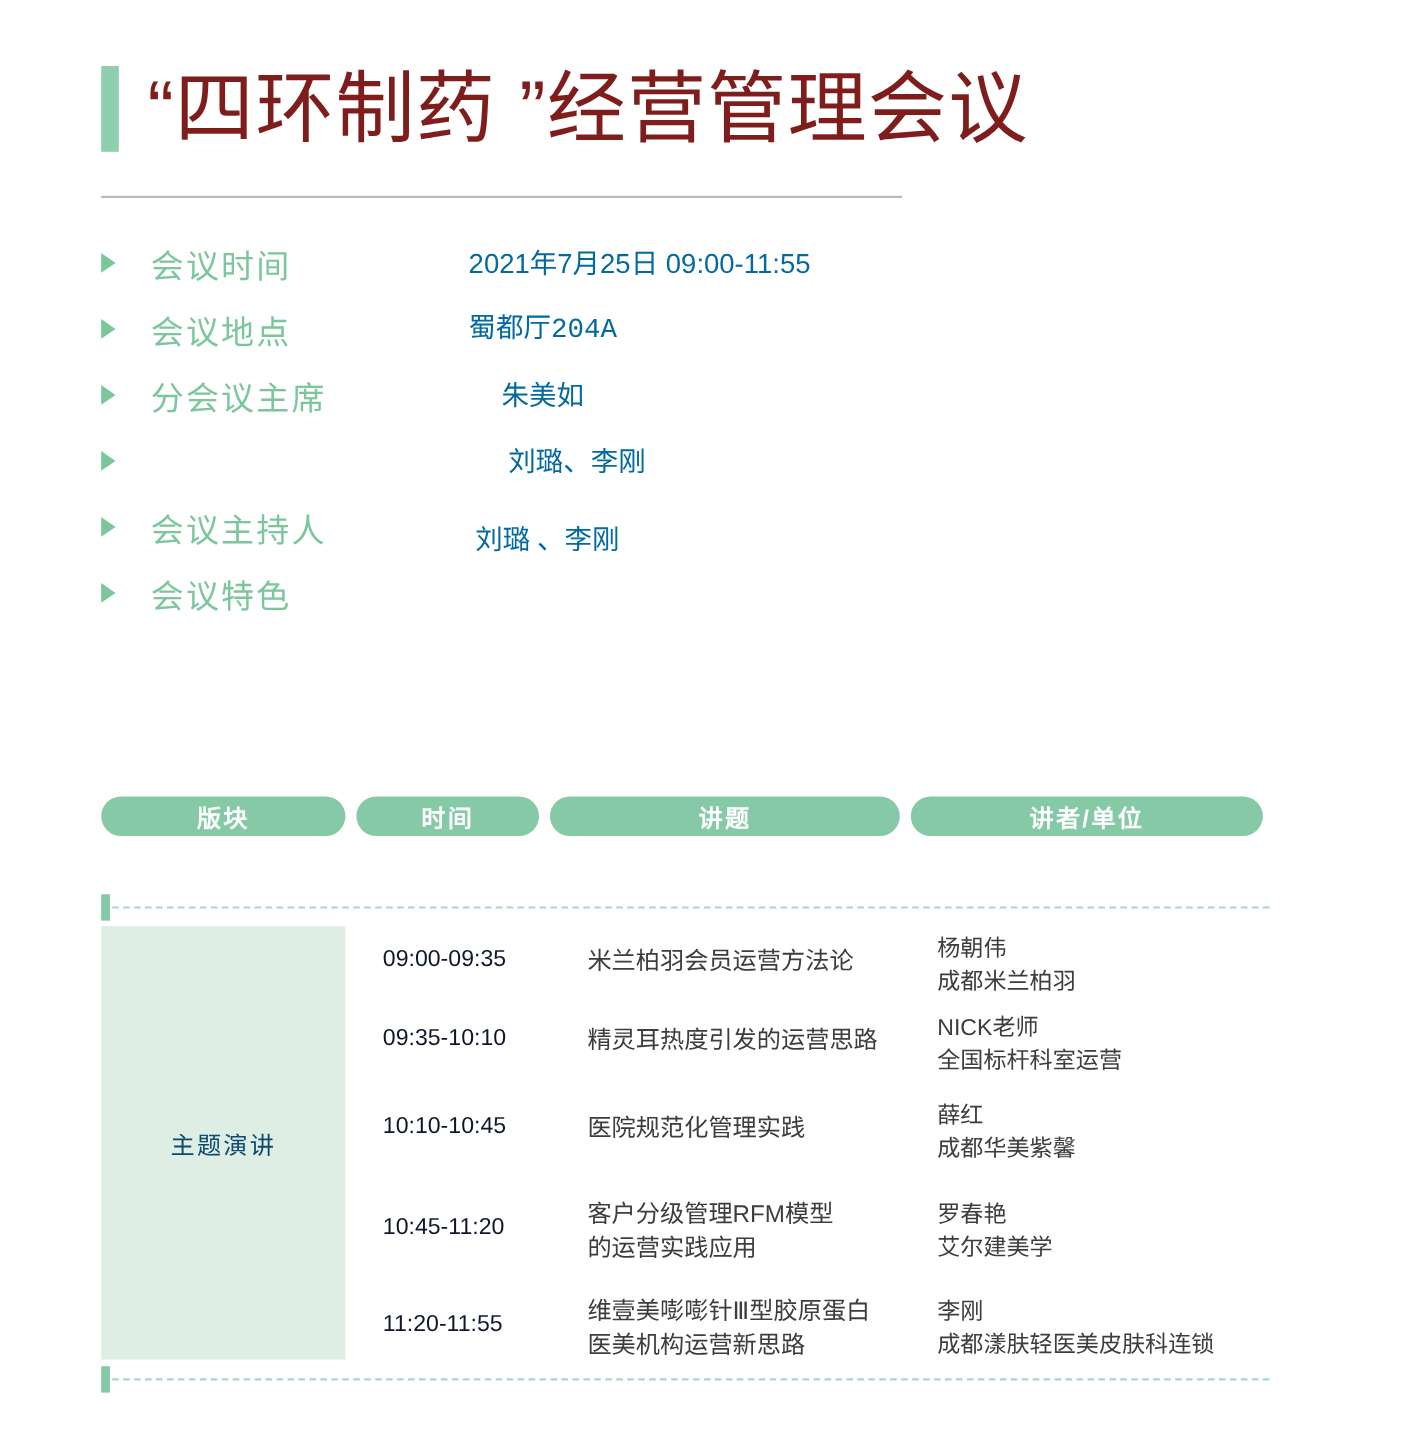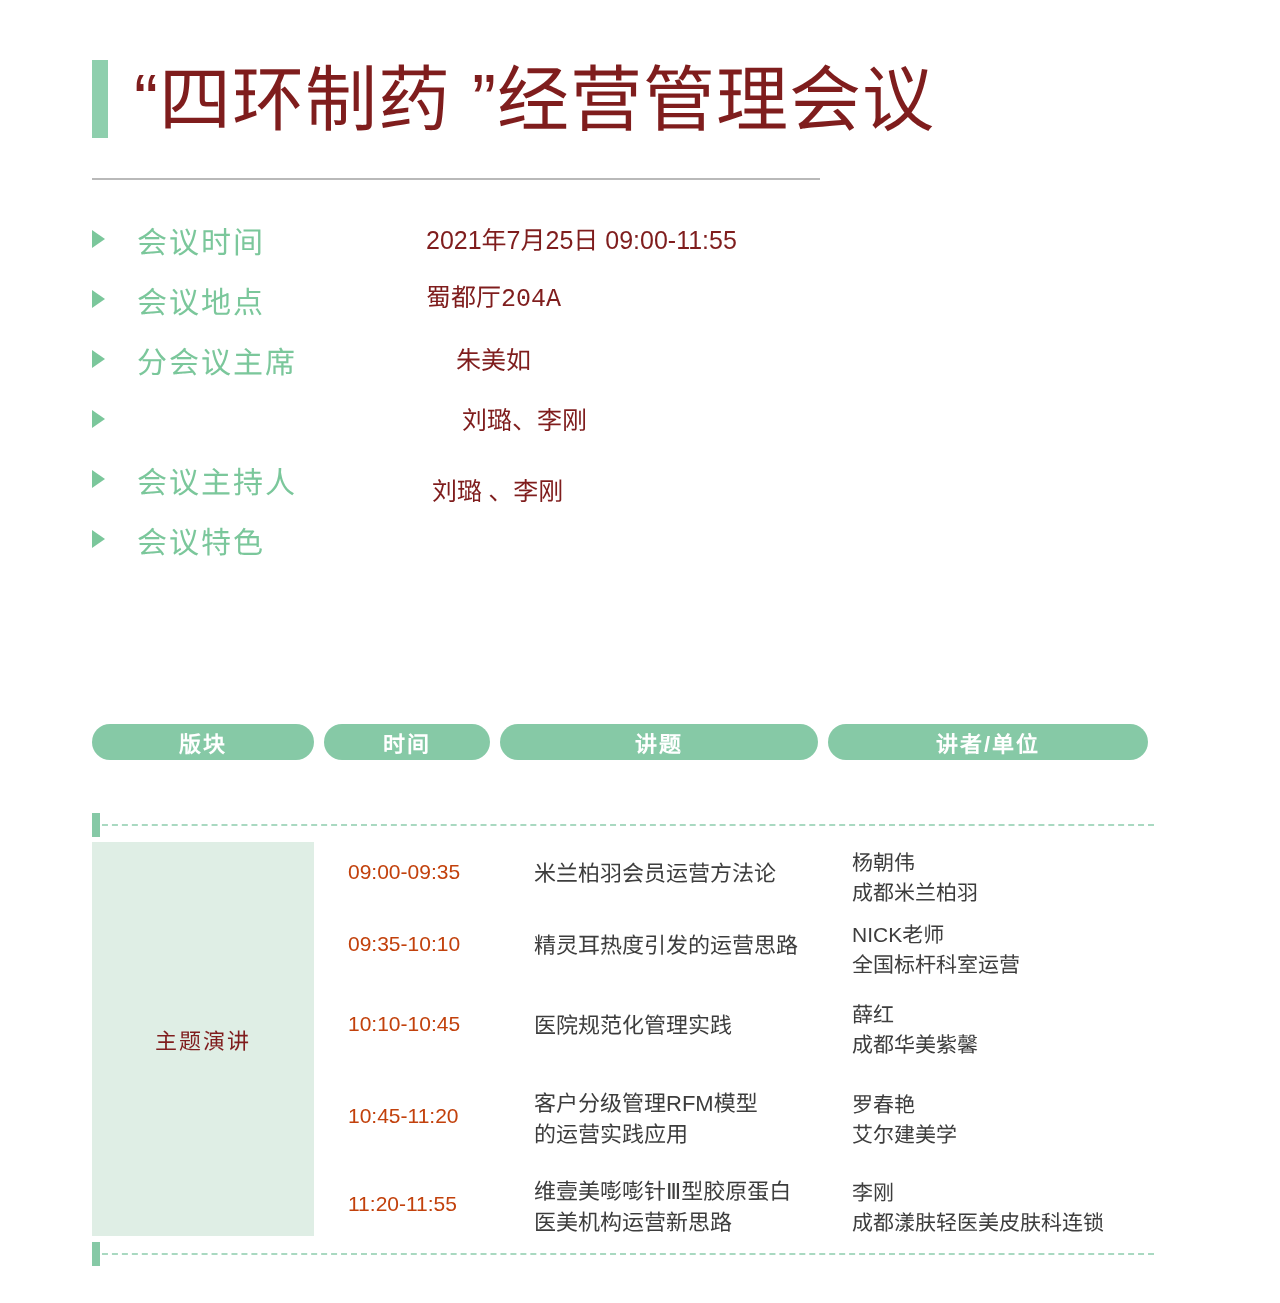--- a/index.html
+++ b/index.html
@@ -81,21 +81,21 @@
     font-size: 30px;
     color: #7bc79b;
     letter-spacing: 2px;
     white-space: nowrap;
     margin-left: 19px;
   }
   .info-value {
     position: absolute;
     top: 4px;
     font-size: 25px;
-    color: #7f1d1d;
+    color: #0369a1;
     white-space: pre-line;
     line-height: 1.45;
   }
 
   
   .pill {
     position: absolute;
     top: 724px;
     height: 36px;
     border-radius: 18px;
@@ -138,35 +138,35 @@
     position: absolute;
     left: 92px;
     top: 842px;
     width: 222px;
     height: 394px;
     background: #dfeee5;
     display: flex;
     align-items: center;
     justify-content: center;
     font-size: 22px;
-    color: #7f1d1d;
+    color: #0c4a6e;
     letter-spacing: 2px;
   }
 
   
   .row {
     position: absolute;
     left: 324px;
     width: 840px;
   }
   .cell-time {
     position: absolute;
     left: 24px;
     font-size: 21px;
-    color: #c2410c;
+    color: #0f172a;
     white-space: nowrap;
   }
   .cell-topic {
     position: absolute;
     left: 210px;
     font-size: 22px;
     color: #3d3d3d;
     white-space: pre-line;
     line-height: 1.42;
   }

